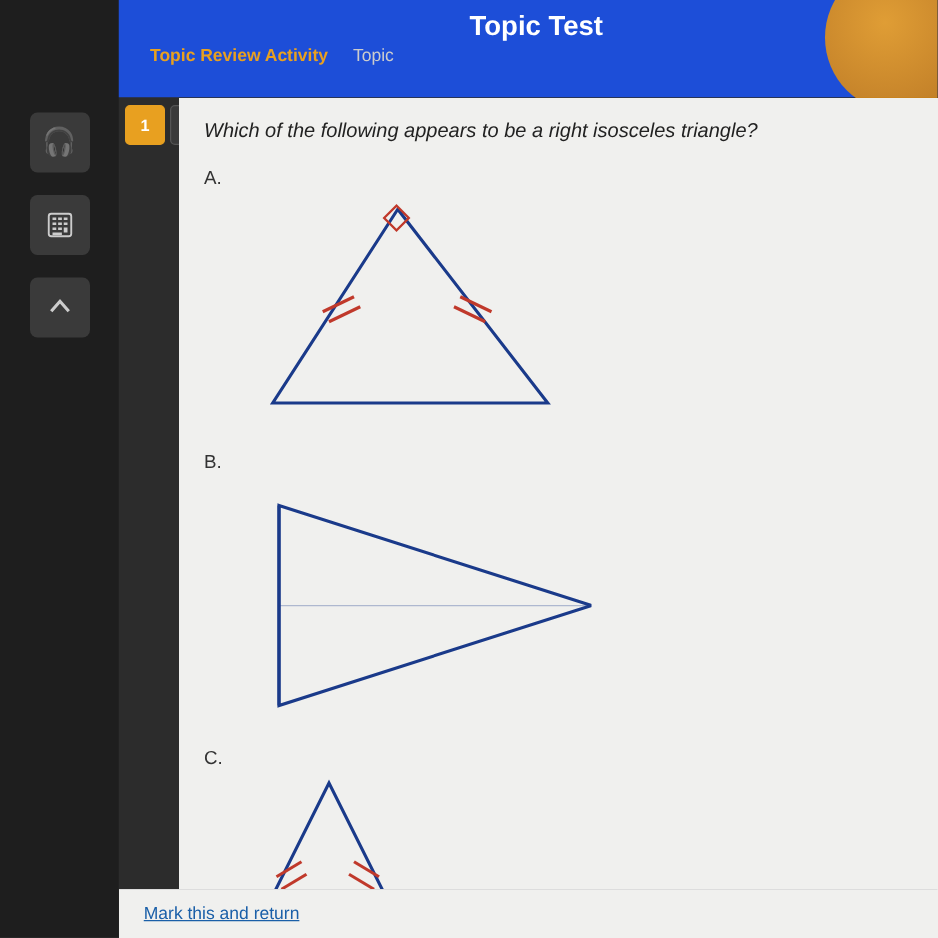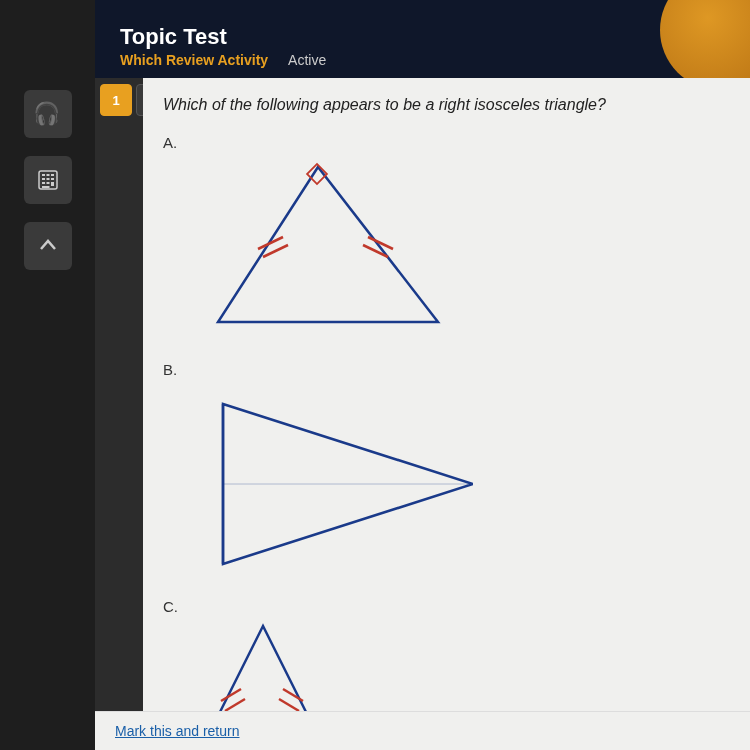--- a/index.html
+++ b/index.html
@@ -7,23 +7,24 @@
       width: 750px;
       height: 750px;
       background: #2c2c2c;
       font-family: Arial, sans-serif;
       overflow: hidden;
       position: relative;
     }
 
     
     .header {
-      background: #0f172a;
-      padding: 24px 12px 6px 120px;
+      background: #1d4ed8;
+      padding: 8px 12px 6px 120px;
       min-height: 78px;
+      text-align: center;
     }
     .header-title {
       font-size: 22px;
       font-weight: bold;
       color: #ffffff;
       margin-bottom: 2px;
     }
     .header-sub-row {
       display: flex;
       align-items: center;
@@ -195,22 +196,22 @@
   <div class="sidebar-icon">
     <svg width="24" height="24" viewBox="0 0 24 24" fill="none" stroke="#cccccc" stroke-width="2.5">
       <polyline points="5,15 12,7 19,15"></polyline>
     </svg>
   </div>
 </div>
 
 <div class="header">
   <div class="header-title">Topic Test</div>
   <div class="header-sub-row">
-    <div class="header-subtitle">Which Review Activity</div>
-    <div class="header-status">Active</div>
+    <div class="header-subtitle">Topic Review Activity</div>
+    <div class="header-status">Topic</div>
   </div>
 </div>
 
 <div class="tabs-row">
   <div class="tab-num active">1</div>
   <div class="tab-num">2</div>
   <div class="tab-num">3</div>
   <div class="tab-num">4</div>
   <div class="tab-num">5</div>
   <div class="tab-num">6</div>

